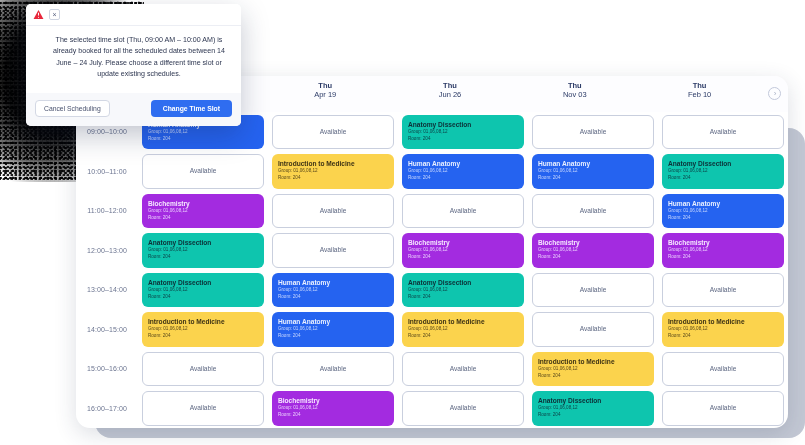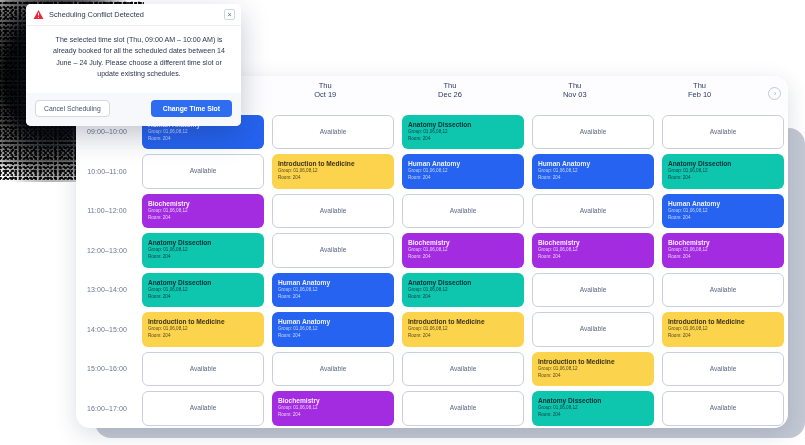--- a/index.html
+++ b/index.html
@@ -45,21 +45,21 @@
   }
   .head {
     display: flex; height: 36px; align-items: flex-start; padding-top: 5px;
     background: #fdfdff;
   }
   .head .spacer { width: 62px; flex: none; }
   .day {
     flex: 1 1 0; text-align: center; line-height: 1.25;
     color: #2b3a66; font-size: 7.5px;
   }
-  .day .dow { font-weight: 400; text-align: center; }
+  .day .dow { font-weight: 700; text-align: center; }
   .day .date { font-weight: 400; }
   .navbtn {
     width: 26px; flex: none; display: flex; align-items: center;
     justify-content: center; padding-top: 6px;
   }
   .circ {
     width: 13px; height: 13px; border-radius: 50%;
     border: 1px solid #c2c8da; color: #aab2c6;
     font-size: 8px; line-height: 11px; text-align: center;
   }
@@ -145,25 +145,25 @@
   <div class="panel">
 
     <div class="head">
       <div class="spacer"></div>
       <div class="day">
         <div class="dow"></div>
         <div class="date"></div>
       </div>
       <div class="day">
         <div class="dow">Thu</div>
-        <div class="date">Oct 19</div>
+        <div class="date">Apr 19</div>
       </div>
       <div class="day">
         <div class="dow">Thu</div>
-        <div class="date">Dec 26</div>
+        <div class="date">Jun 26</div>
       </div>
       <div class="day">
         <div class="dow">Thu</div>
         <div class="date">Nov 03</div>
       </div>
       <div class="day">
         <div class="dow">Thu</div>
         <div class="date">Feb 10</div>
       </div>
       <div class="navbtn">
@@ -441,21 +441,20 @@
     </div>
   </div>
 
   <div class="dialog">
     <div class="dlg-head">
       <svg class="warn" viewBox="0 0 20 20">
         <path d="M10 1.6 19 18H1z" fill="#e8283c"></path>
         <rect x="9.1" y="6.4" width="1.8" height="6" rx=".9" fill="#fff"></rect>
         <circle cx="10" cy="15" r="1" fill="#fff"></circle>
       </svg>
-      <div class="dlg-title">Scheduling Conflict Detected</div>
       <div class="xbtn">×</div>
     </div>
     <div class="dlg-body">The selected time slot (Thu, 09:00 AM – 10:00 AM) is already booked for all the scheduled dates between 14 June – 24 July. Please choose a different time slot or update existing schedules.</div>
     <div class="dlg-foot">
       <button class="btn-ghost">Cancel Scheduling</button>
       <button class="btn-primary">Change Time Slot</button>
     </div>
   </div>
 
 </div>

